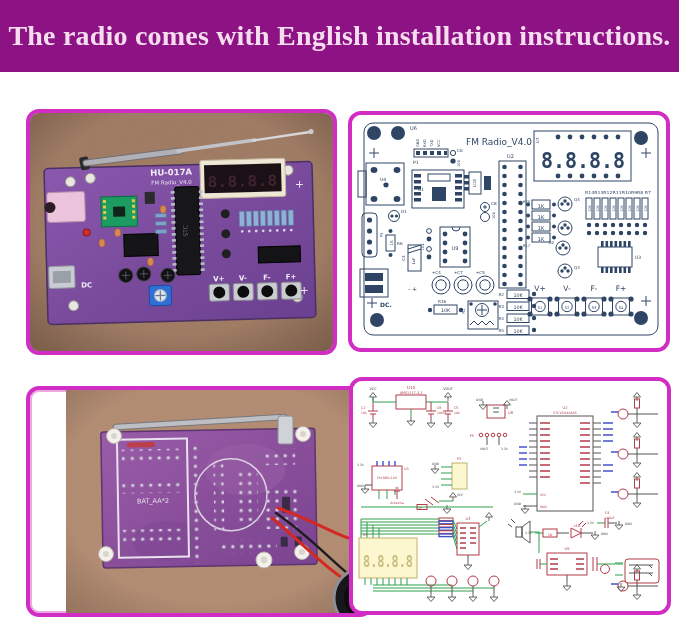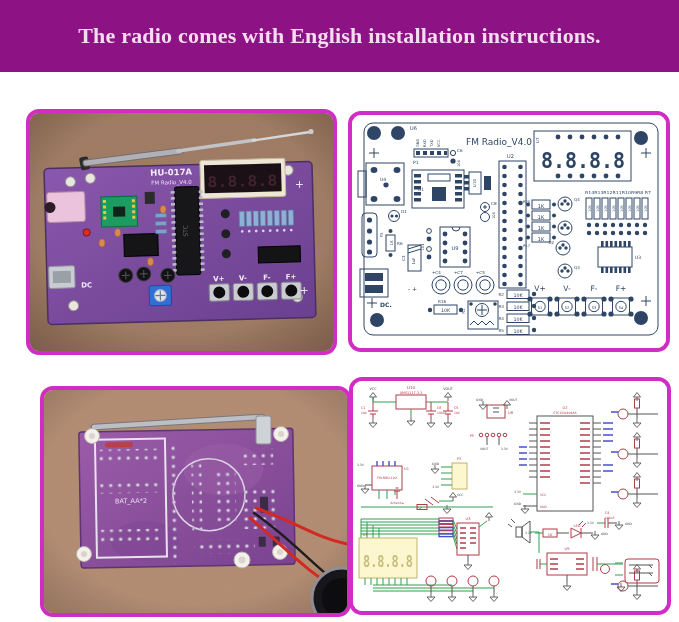--- a/index.html
+++ b/index.html
@@ -1,27 +1,27 @@
 <!DOCTYPE html>
 <html><head>
 <meta charset="utf-8">
 <style>
   html,body{margin:0;padding:0;background:#ffffff;}
   .stage{position:relative;width:679px;height:622px;background:#ffffff;overflow:hidden;
          font-family:"Liberation Sans",sans-serif;}
   .banner{position:absolute;left:0;top:0;width:679px;height:72px;background:#8d1283;
           display:flex;flex-direction:column;justify-content:center;align-items:center;}
-  .banner div{font-family:"Liberation Serif",serif;font-weight:bold;font-size:22px;
+  .banner div{font-family:"Liberation Serif",serif;font-weight:bold;font-size:28px;
               line-height:28px;color:#f5dcef;letter-spacing:.2px;white-space:nowrap;}
   .panel{position:absolute;border:4px solid #d12cc3;border-radius:13px;overflow:hidden;
          box-shadow:inset 0 0 0 2px #efa9e2;background:#fff;}
   .panel svg{display:block;width:100%;height:100%;}
   #p-front {left:26px; top:109px; width:303px; height:238px;}
   #p-layout{left:348px; top:111px; width:314px; height:233px;}
-  #p-back  {left:40px; top:386px; width:303px; height:223px;}
+  #p-back  {left:26px; top:386px; width:303px; height:223px;padding-left:36px;}
   #p-schem {left:349px; top:377px; width:314px; height:230px;}
   svg text{font-family:"DejaVu Sans",sans-serif;}
   .mono{font-family:"DejaVu Sans Mono",monospace;font-weight:bold;}
   .navy{fill:#2e4566;}
   .silk{stroke:#2e4566;fill:none;stroke-width:1;}
   .silkf{fill:#2e4566;stroke:none;}
   .sch-red{stroke:#b23b48;fill:none;stroke-width:1;}
   .sch-green{stroke:#2e9e4f;fill:none;stroke-width:1;}
   .sch-blue{stroke:#4450c8;stroke-width:1.4;}
   .sch-dark{stroke:#555;fill:none;stroke-width:1;}

